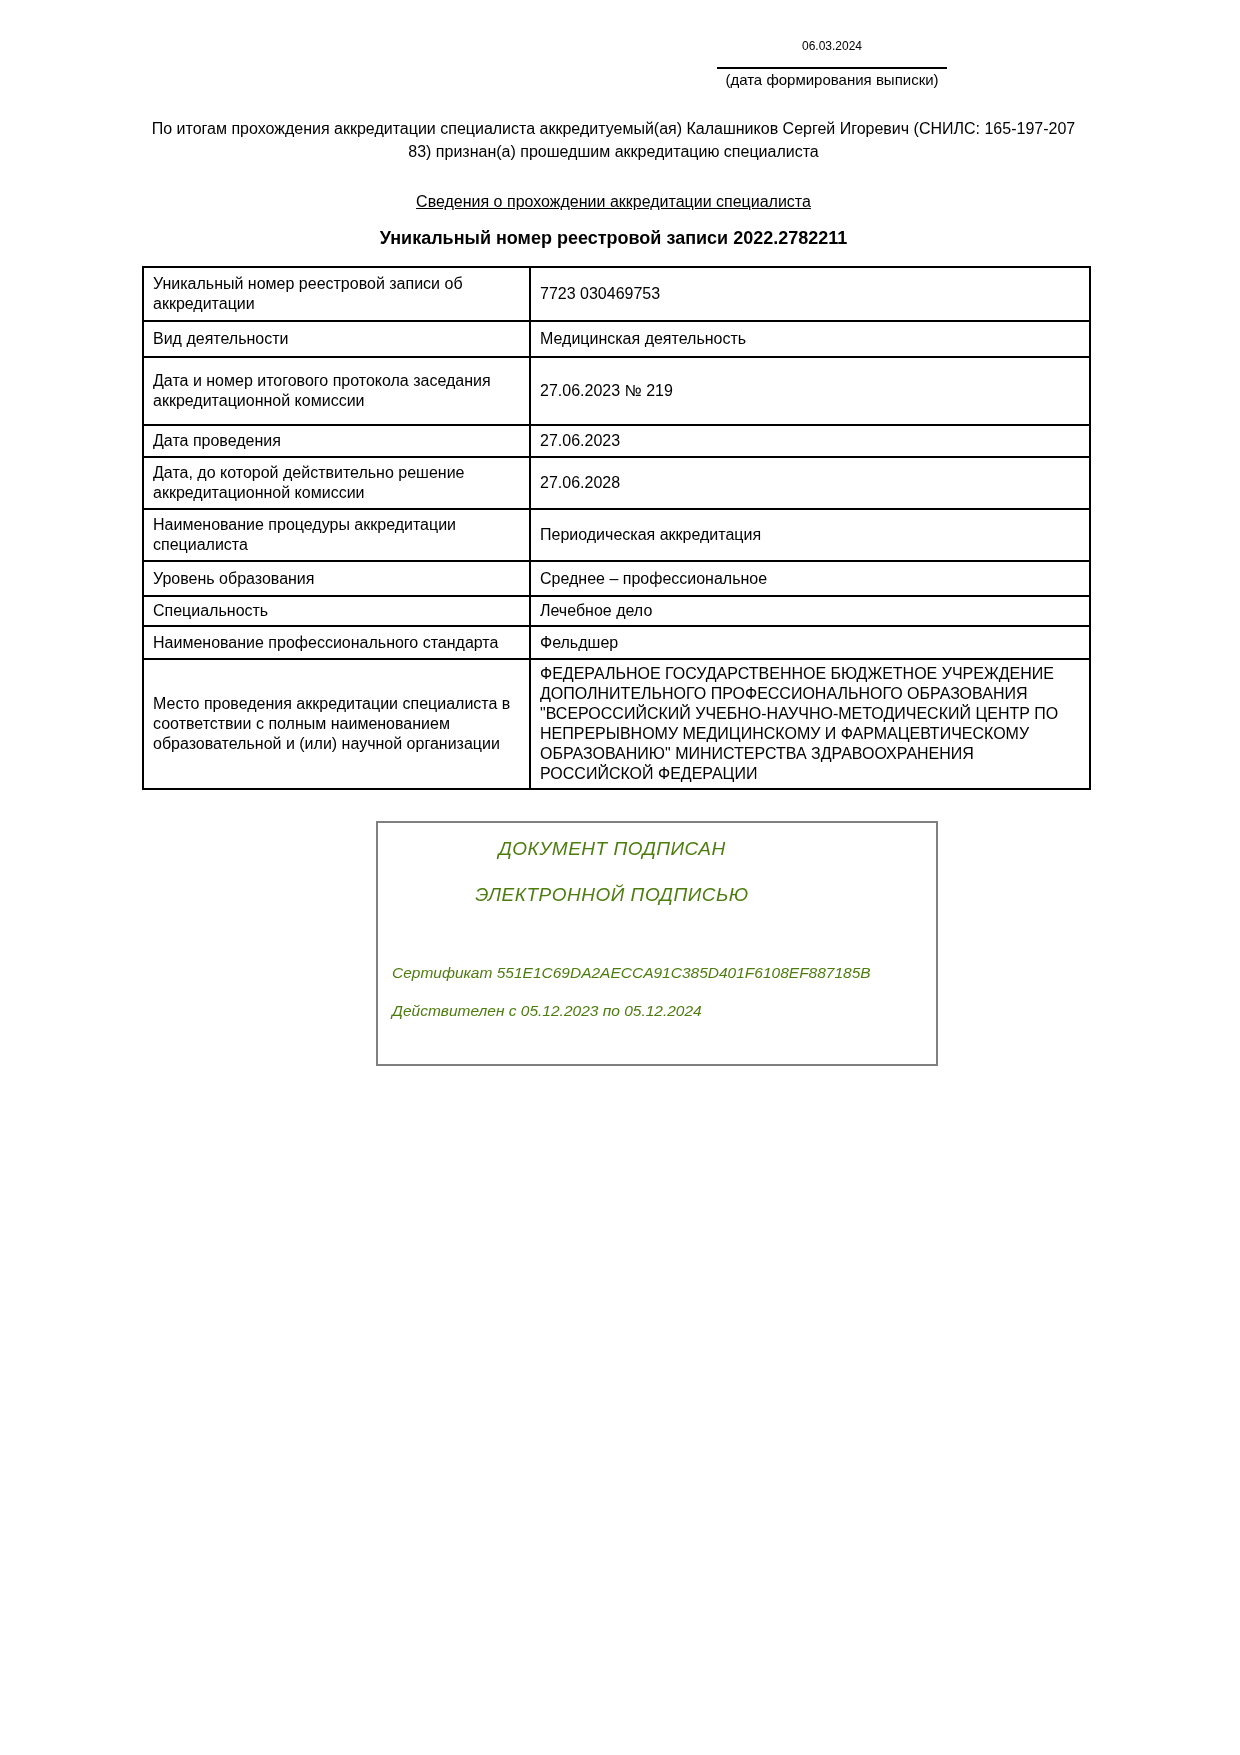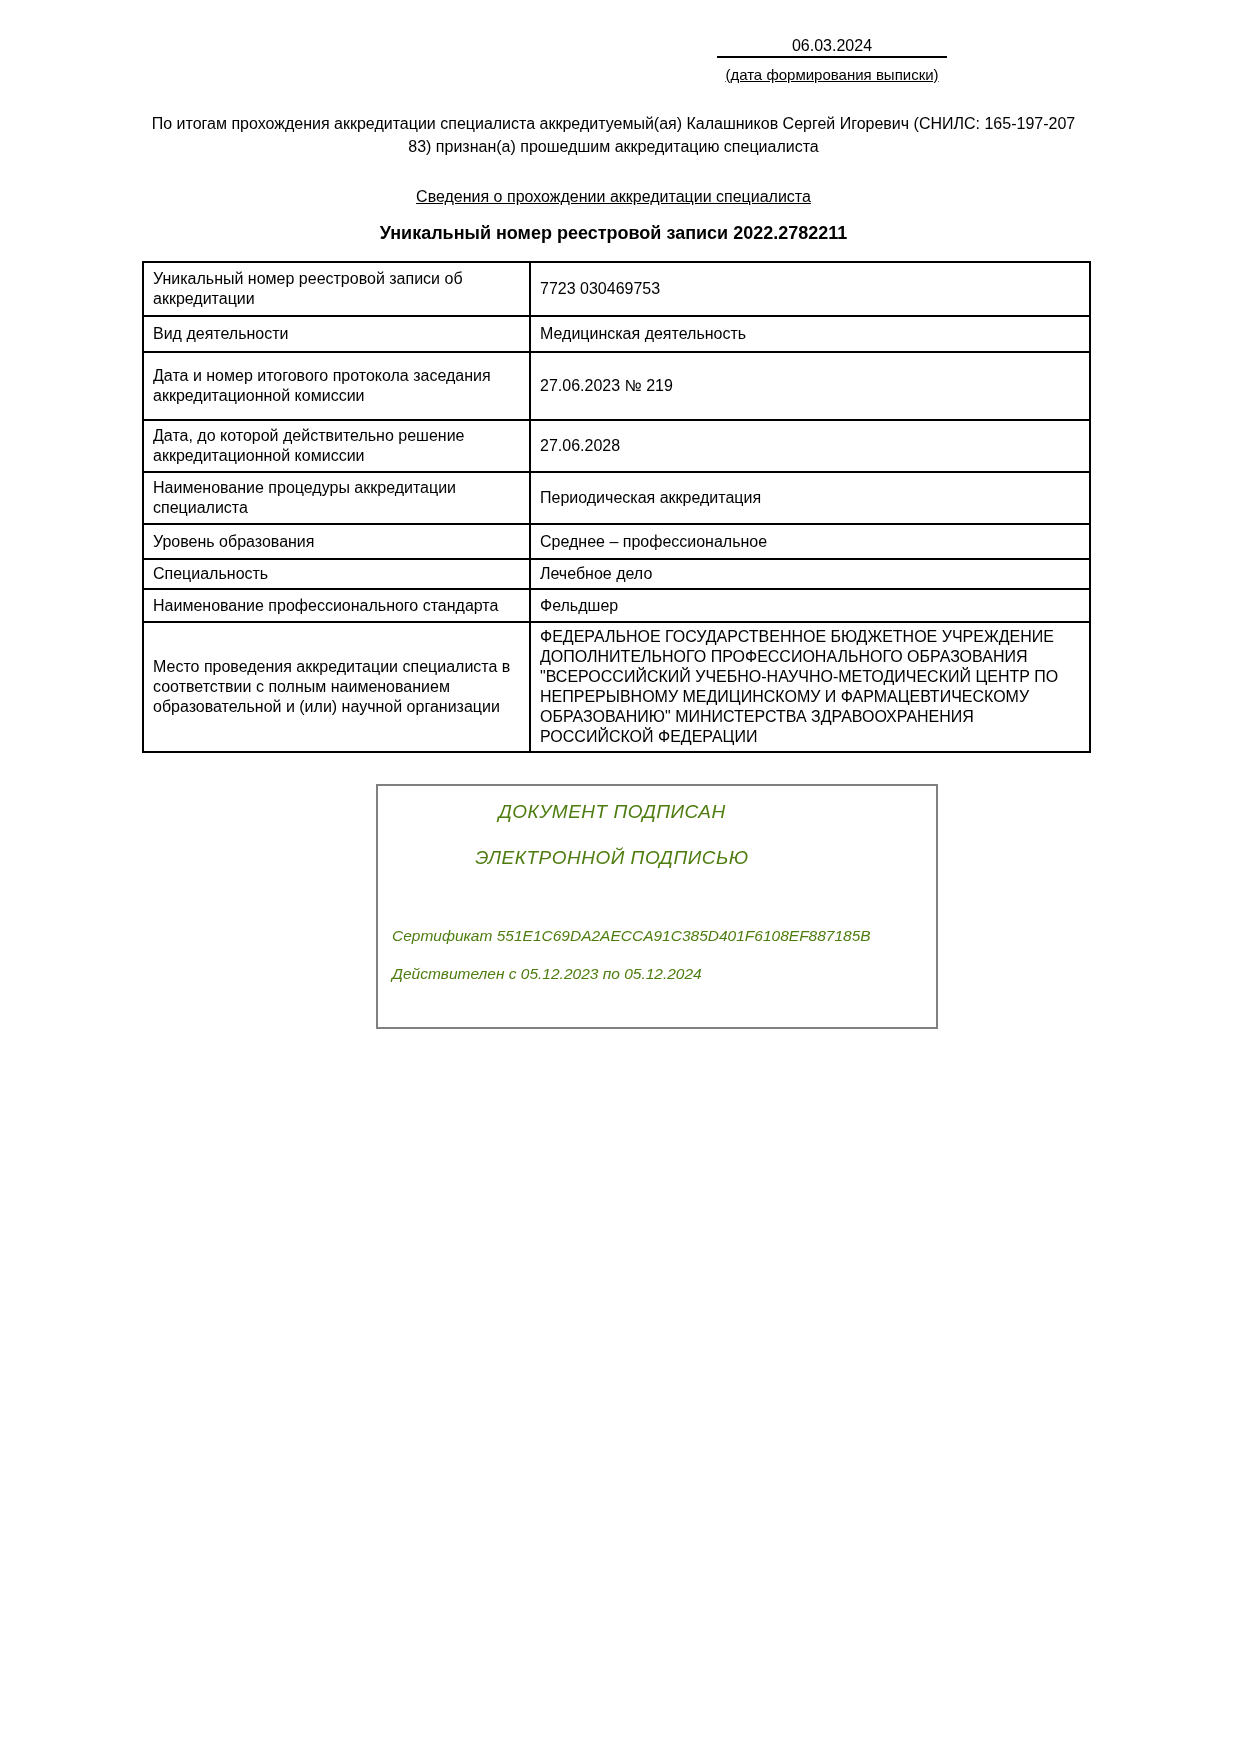--- a/index.html
+++ b/index.html
@@ -34,31 +34,30 @@
     margin-top: 36px;
     margin-left: 575px;
     width: 230px;
     display: flex;
     flex-direction: column;
     align-items: center;
   }
   .date-value {
     width: 100%;
     text-align: center;
-    font-size: 16px;
+    font-size: 12px;
     line-height: 20px;
     border-bottom: 2px solid #000000;
-    padding-bottom: 0;
+    padding-bottom: 11px;
   }
   .date-caption {
-    margin-top: 8px;
+    margin-top: 2px;
     font-size: 15px;
     line-height: 18px;
     white-space: nowrap;
-    text-decoration: underline;
   }
 
   
   .intro {
     margin-top: 28px;
     text-align: center;
     font-size: 16px;
     line-height: 23px;
   }
 
@@ -165,20 +164,24 @@
         <td class="col-value">7723 030469753</td>
       </tr>
       <tr class="r2">
         <td class="col-label">Вид деятельности</td>
         <td class="col-value">Медицинская деятельность</td>
       </tr>
       <tr class="r3">
         <td class="col-label">Дата и номер итогового протокола заседания аккредитационной комиссии</td>
         <td class="col-value">27.06.2023 № 219</td>
       </tr>
+      <tr class="r4">
+        <td class="col-label">Дата проведения</td>
+        <td class="col-value">27.06.2023</td>
+      </tr>
       <tr class="r5">
         <td class="col-label">Дата, до которой действительно решение аккредитационной комиссии</td>
         <td class="col-value">27.06.2028</td>
       </tr>
       <tr class="r6">
         <td class="col-label">Наименование процедуры аккредитации специалиста</td>
         <td class="col-value">Периодическая аккредитация</td>
       </tr>
       <tr class="r7">
         <td class="col-label">Уровень образования</td>

